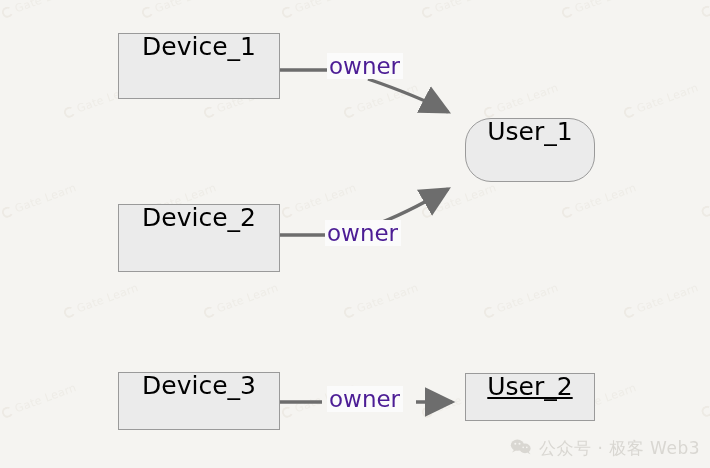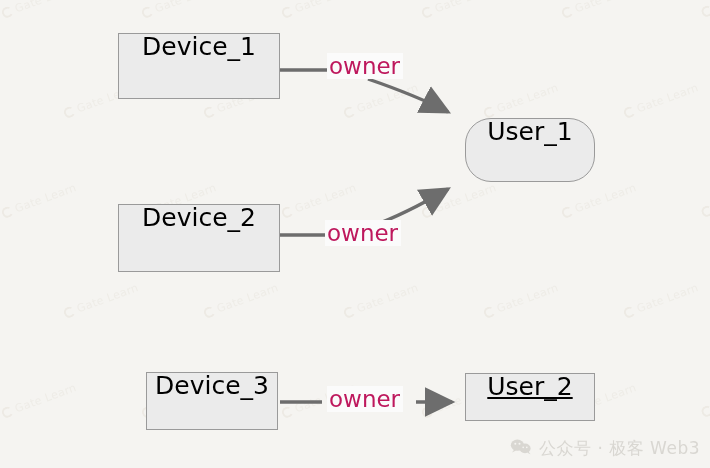--- a/index.html
+++ b/index.html
@@ -78,21 +78,21 @@
     font-size: 25px;
     line-height: 1;
     letter-spacing: 0px;
   }
 
   
   .edge-label {
     position: absolute;
     z-index: 3;
     background: #fbfbfb;
-    color: #be185d;
+    color: #4c1d95;
     font-family: "DejaVu Sans", sans-serif;
     font-size: 23px;
     line-height: 1.05;
     padding: 1px 3px 1px 2px;
     white-space: nowrap;
   }
 
   
   #brand-watermark {
     position: absolute;
@@ -260,21 +260,21 @@
   </svg>
 
   <div class="node" style="left:118px; top:33px; width:162px; height:66px;">
     <span>Device_1</span>
   </div>
 
   <div class="node" style="left:118px; top:204px; width:162px; height:68px;">
     <span>Device_2</span>
   </div>
 
-  <div class="node" style="left:118px; top:372px; width:132px; height:58px;margin-left:28px;">
+  <div class="node" style="left:118px; top:372px; width:162px; height:58px;">
     <span>Device_3</span>
   </div>
 
   <div class="node" style="left:465px; top:118px; width:130px; height:64px;border-radius:26px;">
     <span>User_1</span>
   </div>
 
   <div class="node" style="left:465px; top:373px; width:130px; height:48px;text-decoration:underline;">
     <span>User_2</span>
   </div>

